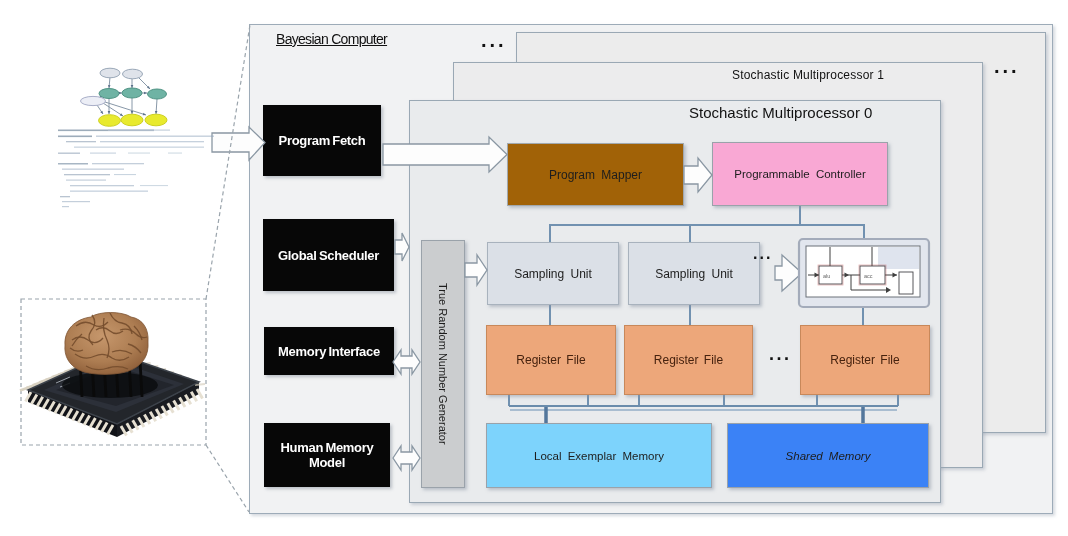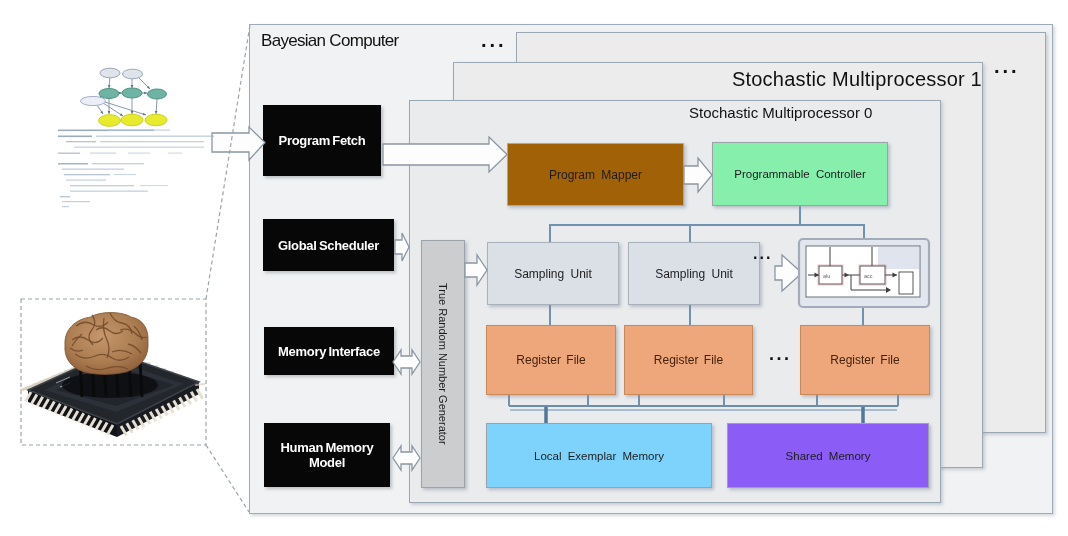--- a/index.html
+++ b/index.html
@@ -6,59 +6,59 @@
 body{width:1068px;height:536px;position:relative;background:#fff;font-family:"Liberation Sans",sans-serif;overflow:hidden;}
 .box{position:absolute;box-sizing:border-box;}
 .blk{position:absolute;box-sizing:border-box;background:#070707;color:#ffffff;font-weight:bold;font-size:13px;display:flex;align-items:center;justify-content:center;text-align:center;letter-spacing:-0.3px;word-spacing:-1px;box-shadow:2px 2px 3px rgba(120,130,145,.45);}
 .lbl{position:absolute;box-sizing:border-box;display:flex;align-items:center;justify-content:center;text-align:center;color:#1d1d1d;}
 .ttl{position:absolute;color:#111;white-space:nowrap;}
 </style>
 </head>
 <body>
 
 <div class="box" style="left:249px;top:24px;width:804px;height:490px;background:#f1f2f3;border:1.5px solid #9dabb8;box-shadow:2px 2px 3px rgba(150,160,175,.4);"></div>
-<div class="ttl" style="left:261px;top:31px;font-size:17px;letter-spacing:-0.7px;">Bayesian Computer</div>
+<div class="ttl" style="left:276px;top:31px;font-size:14px;letter-spacing:-0.7px;text-decoration:underline;">Bayesian Computer</div>
 <div class="ttl" style="left:481px;top:29px;font-size:20px;font-weight:bold;letter-spacing:3px;">...</div>
 
 <div class="box" style="left:516px;top:32px;width:530px;height:401px;background:#ececec;border:1.5px solid #9aa8b4;box-shadow:2px 2px 3px rgba(150,160,175,.45);"></div>
 <div class="ttl" style="left:994px;top:55px;font-size:20px;font-weight:bold;letter-spacing:3px;">...</div>
 
 <div class="box" style="left:453px;top:62px;width:530px;height:406px;background:#ececed;border:1.5px solid #9aa8b4;box-shadow:2px 2px 3px rgba(150,160,175,.45);"></div>
-<div class="ttl" style="left:732px;top:68px;font-size:20px;letter-spacing:0.2px;text-align:center;">Stochastic Multiprocessor 1</div>
+<div class="ttl" style="left:732px;top:68px;font-size:12px;letter-spacing:0.2px;text-align:center;">Stochastic Multiprocessor 1</div>
 
 <div class="box" style="left:409px;top:100px;width:532px;height:403px;background:#e9ebed;border:1.5px solid #9aa8b4;box-shadow:2px 2px 3px rgba(150,160,175,.45);"></div>
 <div class="ttl" style="left:689px;top:104px;font-size:15px;">Stochastic Multiprocessor 0</div>
 
 <svg id="wires" width="1068" height="536" style="position:absolute;left:0;top:0" viewBox="0 0 1068 536">
 <g stroke="#7191b0" stroke-width="2" fill="none">
 <path d="M800,206 V225"></path>
 <path d="M550,242 V225 H864 V239"></path>
 <path d="M690,225 V242"></path>
 <path d="M550,305 V325 M690,305 V325 M863,307 V325"></path>
 <path d="M509,395 V406 M588,395 V406 M639,395 V406 M724,395 V406 M817,395 V406 M898,395 V406"></path>
 </g>
 <path d="M509,406 H898" stroke="#6b8cab" stroke-width="2" fill="none"></path>
 <path d="M510,410 H897" stroke="#93aec6" stroke-width="1.4" fill="none"></path>
 <path d="M546,407 V423 M863,407 V423" stroke="#53779c" stroke-width="3.5" fill="none"></path>
 </svg>
 
 <div class="blk" style="left:263px;top:105px;width:118px;height:71px;">Program Fetch</div>
-<div class="blk" style="left:263px;top:219px;width:131px;height:52px;">Global Scheduler</div>
+<div class="blk" style="left:263px;top:219px;width:131px;height:72px;">Global Scheduler</div>
 <div class="blk" style="left:264px;top:327px;width:130px;height:48px;">Memory Interface</div>
 <div class="blk" style="left:264px;top:423px;width:126px;height:64px;">Human Memory<br>Model</div>
 
 <div class="lbl" style="left:507px;top:143px;width:177px;height:63px;background:#a16207;border:1px solid #a2a8ad;font-size:12px;word-spacing:3px;box-shadow:2px 2px 3px rgba(140,150,165,.5);">Program Mapper</div>
-<div class="lbl" style="left:712px;top:142px;width:176px;height:64px;background:#86efac;border:1px solid #9aa2aa;font-size:11.5px;word-spacing:3px;box-shadow:2px 2px 3px rgba(140,150,165,.5);">Programmable Controller</div>
+<div class="lbl" style="left:712px;top:142px;width:176px;height:64px;background:#f9a8d4;border:1px solid #9aa2aa;font-size:11.5px;word-spacing:3px;box-shadow:2px 2px 3px rgba(140,150,165,.5);">Programmable Controller</div>
 <div class="lbl" style="left:487px;top:242px;width:132px;height:63px;background:#dbe0e7;border:1px solid #a8b2bd;font-size:12px;word-spacing:3px;box-shadow:2px 2px 3px rgba(140,150,165,.5);">Sampling Unit</div>
 <div class="lbl" style="left:628px;top:242px;width:132px;height:63px;background:#dbe0e7;border:1px solid #a8b2bd;font-size:12px;word-spacing:3px;box-shadow:2px 2px 3px rgba(140,150,165,.5);">Sampling Unit</div>
 <div class="lbl" style="left:486px;top:325px;width:130px;height:70px;background:#eda77a;border:1px solid #c8885a;font-size:12px;word-spacing:2px;color:#46220e;box-shadow:2px 2px 3px rgba(140,150,165,.5);">Register File</div>
 <div class="lbl" style="left:624px;top:325px;width:129px;height:70px;background:#eda77a;border:1px solid #c8885a;font-size:12px;word-spacing:2px;color:#46220e;box-shadow:2px 2px 3px rgba(140,150,165,.5);">Register File</div>
 <div class="lbl" style="left:800px;top:325px;width:130px;height:70px;background:#eda77a;border:1px solid #c8885a;font-size:12px;word-spacing:2px;color:#46220e;box-shadow:2px 2px 3px rgba(140,150,165,.5);">Register File</div>
 <div class="lbl" style="left:486px;top:423px;width:226px;height:65px;background:#7dd3fc;border:1px solid #9aa2aa;font-size:11.5px;word-spacing:3px;box-shadow:2px 2px 3px rgba(140,150,165,.5);">Local Exemplar Memory</div>
-<div class="lbl" style="left:727px;top:423px;width:202px;height:65px;background:#8b5cf6;border:1px solid #9aa2aa;font-size:11.5px;word-spacing:3px;box-shadow:2px 2px 3px rgba(140,150,165,.5);">Shared Memory</div>
+<div class="lbl" style="left:727px;top:423px;width:202px;height:65px;background:#3b82f6;border:1px solid #9aa2aa;font-size:11.5px;word-spacing:3px;box-shadow:2px 2px 3px rgba(140,150,165,.5);font-style:italic;">Shared Memory</div>
 <div class="lbl" style="left:421px;top:240px;width:44px;height:248px;background:#cbcdcf;border:1px solid #9aa2aa;box-shadow:2px 2px 3px rgba(140,150,165,.5);">
     <span style="writing-mode:vertical-rl;font-size:11px;white-space:nowrap;">True Random Number Generator</span>
   </div>
 
 <div class="ttl" style="left:753px;top:245px;font-size:16px;font-weight:bold;letter-spacing:2px;">...</div>
 <div class="ttl" style="left:769px;top:344px;font-size:18px;font-weight:bold;letter-spacing:2.5px;">...</div>
 
 <svg id="top" width="1068" height="536" style="position:absolute;left:0;top:0" viewBox="0 0 1068 536">
 <polygon points="212,133 249,133 249,127 265,142.5 249,160 249,152 212,152" fill="#fdfdfd" stroke="#8a97a3" stroke-width="1.3"></polygon>
 <polygon points="383,144 489,144 489,137 507,154.5 489,172 489,165 383,165" fill="#fdfdfd" stroke="#8a97a3" stroke-width="1.3"></polygon>

